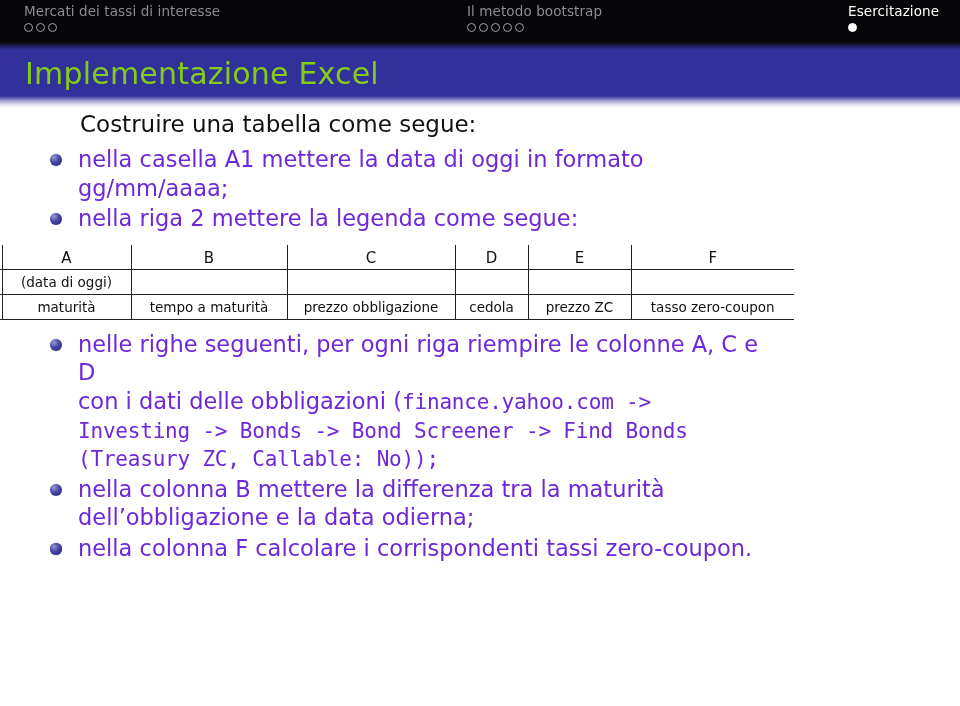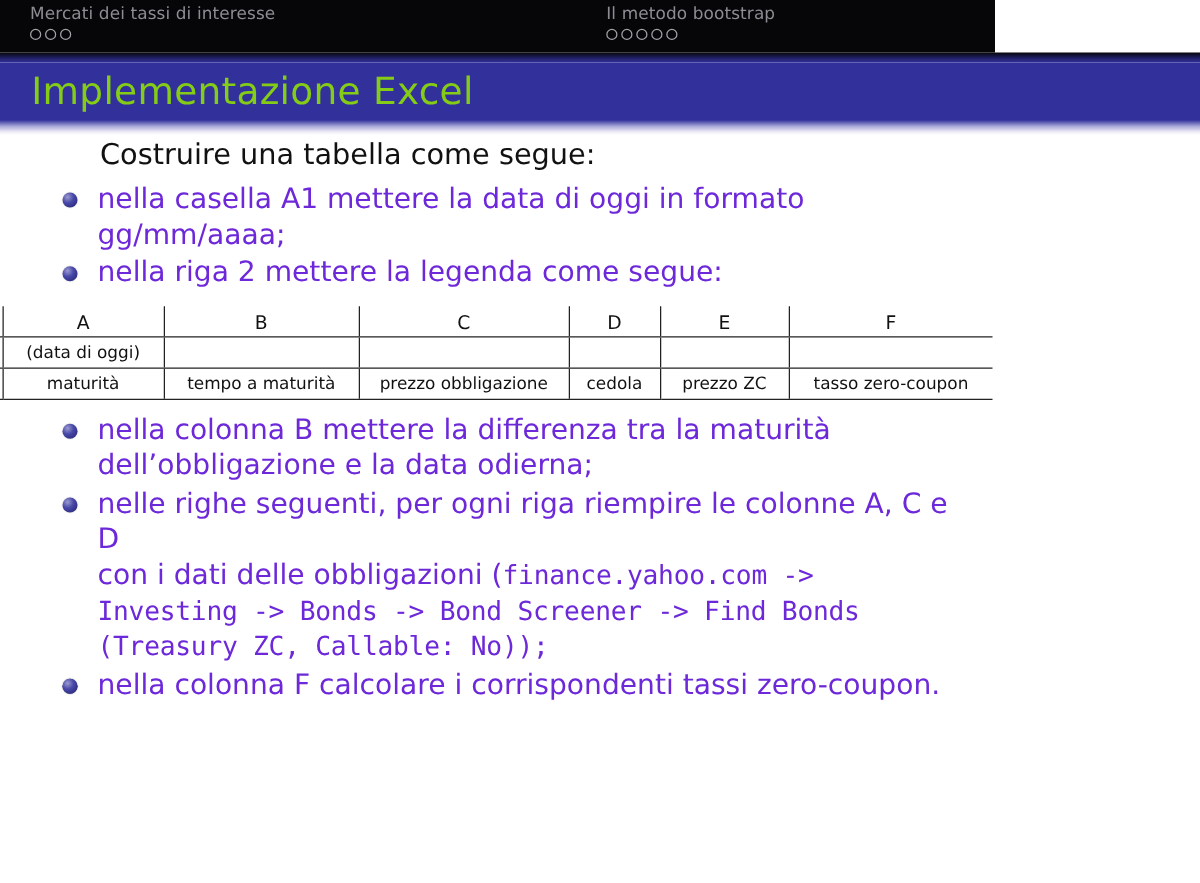--- a/index.html
+++ b/index.html
@@ -12,32 +12,32 @@
     background: #ffffff;
     font-family: "DejaVu Sans", sans-serif;
     overflow: hidden;
     position: relative;
   }
 
   
   .navbar {
     position: absolute;
     left: 0; top: 0;
-    width: 796px;
+    width: 960px;
     height: 42px;
     background: #060608;
     display: flex;
     align-items: flex-start;
   }
   .nav-section {
     position: absolute;
     top: 3px;
   }
   .nav-sec-1 { left: 24px; }
-  .nav-sec-2 { left: 485px; }
+  .nav-sec-2 { left: 467px; }
   .nav-sec-3 { left: 848px; }
 
   .nav-title {
     font-family: "DejaVu Sans", sans-serif;
     font-size: 13.5px;
     line-height: 16px;
     letter-spacing: 0.1px;
     white-space: nowrap;
   }
   .nav-title.dim  { color: #8c8c93; }
@@ -296,33 +296,33 @@
         <td class="last">tasso zero-coupon</td>
       </tr>
     </tbody>
       </table>
   </div>
 
   <ul class="lvl2">
 
     <li>
       <span class="bullet"></span>
-      <span>nella colonna B mettere la differenza tra la maturità dell’obbligazione e la data odierna;</span>
-    </li>
-
-    <li>
-      <span class="bullet"></span>
       <span>nelle righe seguenti, per ogni riga riempire le colonne A, C e D</span><br>
       <span>con i dati delle obbligazioni (</span><span class="mono">finance.yahoo.com -&gt;</span><br>
       <span class="mono">Investing -&gt; Bonds -&gt; Bond Screener -&gt; Find Bonds</span><br>
       <span class="mono">(Treasury ZC, Callable:  No));</span>
     </li>
 
     <li>
       <span class="bullet"></span>
+      <span>nella colonna B mettere la differenza tra la maturità dell’obbligazione e la data odierna;</span>
+    </li>
+
+    <li>
+      <span class="bullet"></span>
     </li>
 
     <li>
       <span class="bullet"></span>
       <span>nella colonna F calcolare i corrispondenti tassi zero-coupon.</span>
     </li>
 
   </ul>
 
 </div>

